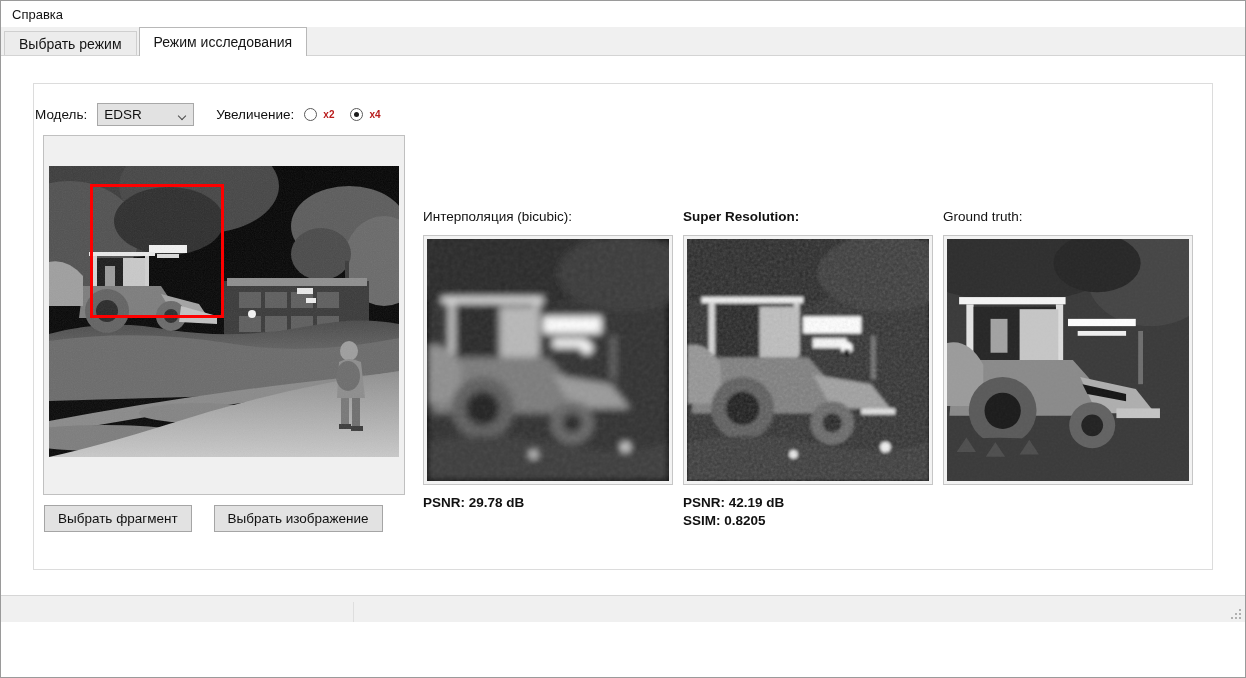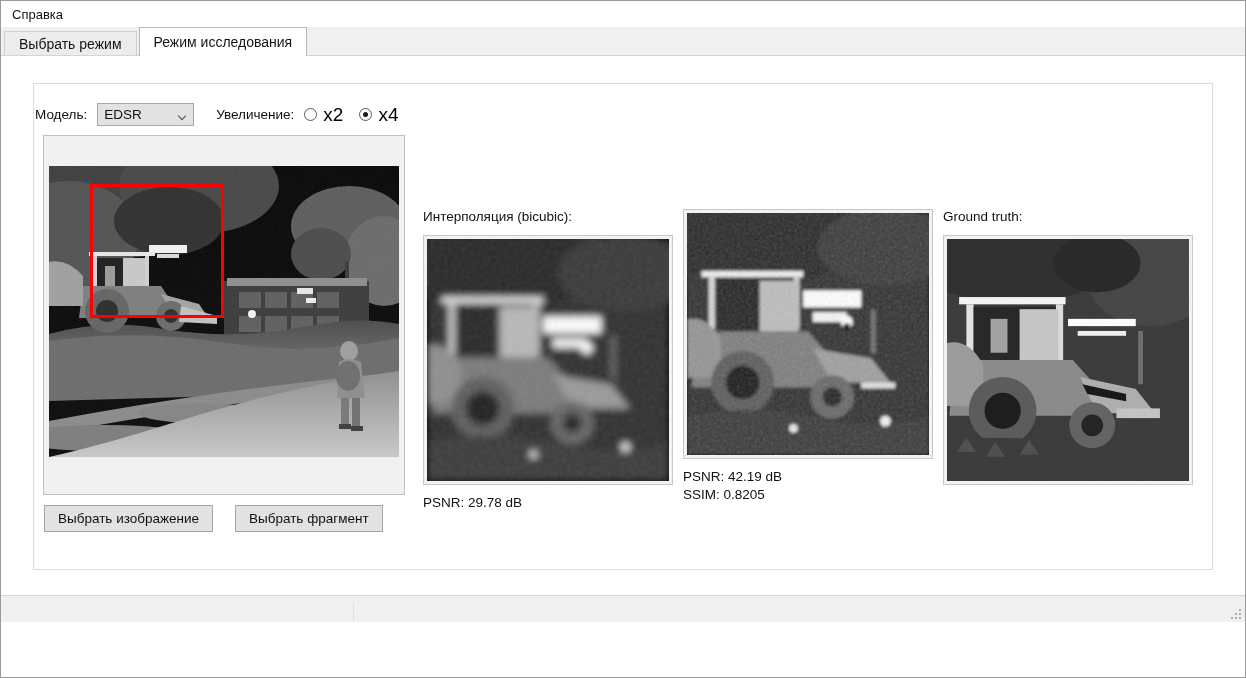--- a/index.html
+++ b/index.html
@@ -173,21 +173,21 @@
     box-sizing: border-box;
     margin-right: 6px;
     position: relative;
     flex: 0 0 auto;
   }
   .radio-opt.checked .radio-dot::after {
     content: ""; position: absolute;
     left: 3px; top: 3px; width: 5px; height: 5px;
     border-radius: 50%; background: #1a1a1a;
   }
-  .radio-lbl { font-size: 19px; color: #000000; }
+  .radio-lbl { font-size: 10px; color: #b91c1c; font-weight: bold; }
 
   
   .preview-frame {
     position: absolute;
     left: 9px; top: 51px;
     width: 362px; height: 360px;
     background: #f0f0f0;
     border: 1px solid #c0c0c0;
     box-sizing: border-box;
   }
@@ -251,20 +251,21 @@
     overflow: hidden;
     background: #000;
     position: relative;
   }
   .metrics {
     margin-top: 9px;
     font-size: 13.5px;
     color: #111111;
     line-height: 18px;
     white-space: nowrap;
+    font-weight: bold;
   }
 
   
   .statusbar {
     position: absolute;
     left: 0; bottom: 0;
     width: 100%; height: 27px;
     background: #f0f0f0;
     border-top: 1px solid #d6d6d6;
     box-sizing: border-box;
@@ -412,22 +413,22 @@
               <rect x="302" y="260" width="12" height="5" fill="#3b3b3b"></rect>
               <ellipse cx="299" cy="210" rx="12" ry="15" fill="#6d6d6d"></ellipse>
             </g>
             <rect x="0" y="0" width="350" height="291" filter="url(#grain)" opacity="0.5"></rect>
           </svg>
           <div class="sel-rect"></div>
         </div>
       </div>
 
       <div class="btn-row">
+        <div class="btn">Выбрать фрагмент</div>
         <div class="btn">Выбрать изображение</div>
-        <div class="btn">Выбрать фрагмент</div>
       </div>
 
       <div class="results">
 
         <div class="col">
           <div class="col-title">Интерполяция (bicubic):</div>
           <div class="thumb-frame">
             <div class="thumb">
               <svg class="scene" viewBox="0 0 100 100" preserveAspectRatio="none">
                 <defs>
@@ -469,20 +470,21 @@
                 <rect width="100" height="100" filter="url(#nA)" opacity="0.35"></rect>
               </svg>
             </div>
           </div>
           <div class="metrics">
             <div>PSNR: 29.78 dB</div>
           </div>
         </div>
 
         <div class="col">
+          <div class="col-title bold">Super Resolution:</div>
           <div class="thumb-frame">
             <div class="thumb">
               <svg class="scene" viewBox="0 0 100 100" preserveAspectRatio="none">
                 <defs>
                   <filter id="blurB">
                       <feGaussianBlur stdDeviation="0.7"></feGaussianBlur>
                     </filter>
                   <filter id="nB">
                       <feTurbulence type="fractalNoise" baseFrequency="0.85" numOctaves="3"></feTurbulence>
                     <feColorMatrix type="saturate" values="0"></feColorMatrix>

